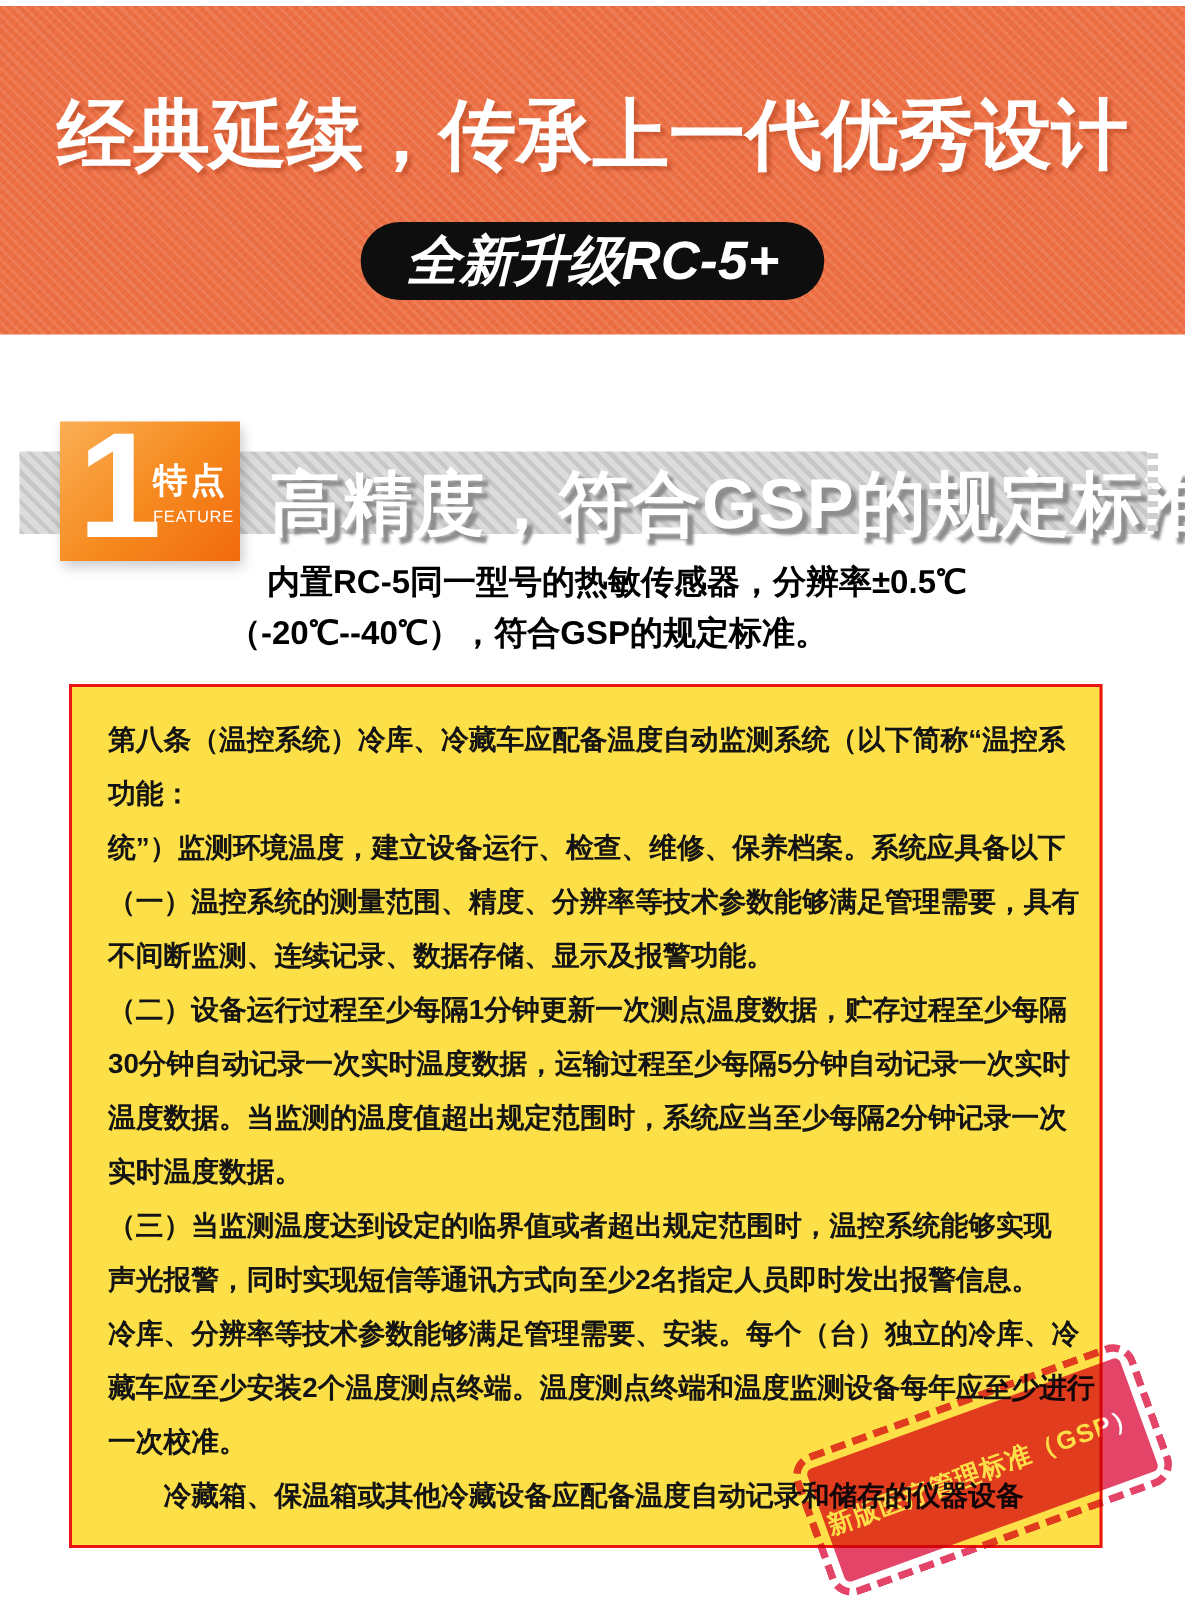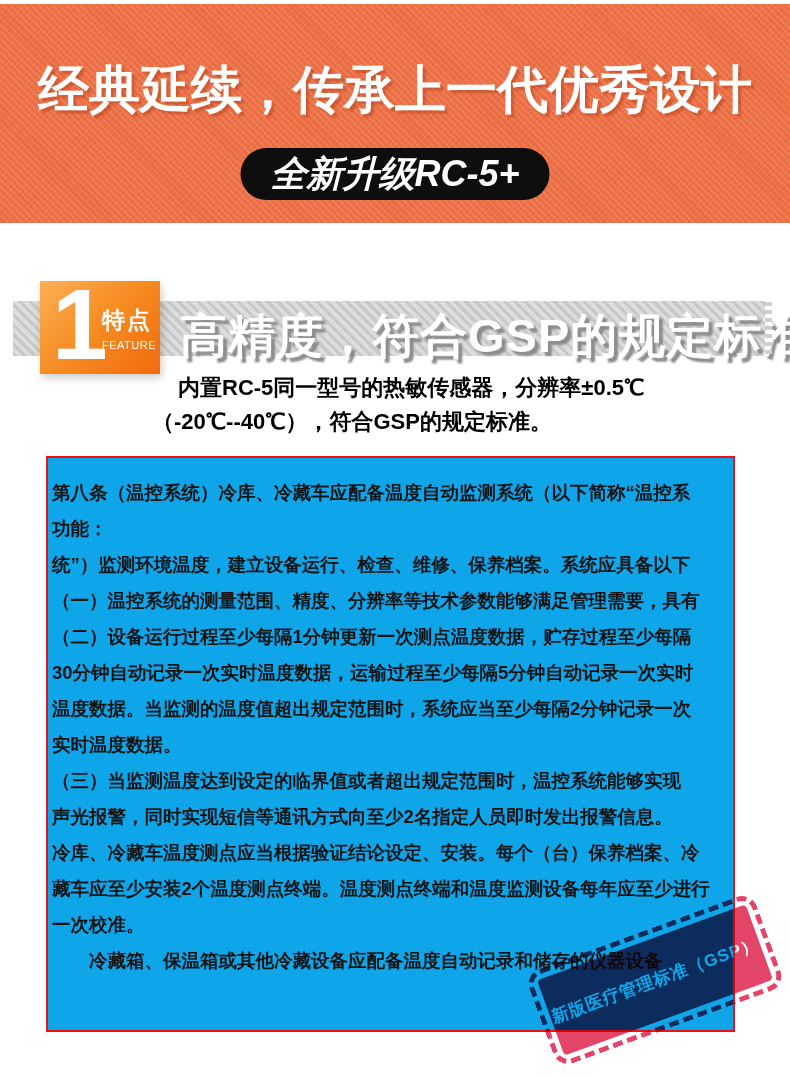--- a/index.html
+++ b/index.html
@@ -54,21 +54,21 @@
   .label-en{display:block;font-size:11px;margin-top:3px;letter-spacing:.5px;font-weight:400;}
   .feature-desc{
     position:absolute;left:152px;top:367px;
     font-size:22px;font-weight:900;color:#000000;line-height:34px;white-space:nowrap;
   }
   .desc-line1{margin-left:26px;}
   
   .regbox{
     position:absolute;left:46px;top:452px;width:689px;height:576px;
     box-sizing:border-box;border:2px solid #ec1313;
-    padding:17px 4px 0;overflow:hidden;background:#0ea5e9;
+    padding:17px 24px 0;overflow:hidden;background:#fde047;
   }
   .regline{
     font-size:18.5px;font-weight:700;color:#141414;line-height:36px;white-space:nowrap;
   }
   
   .stamp{
     position:absolute;left:534px;top:926px;width:242px;height:100px;
     transform:rotate(-20deg);transform-origin:center;
     mix-blend-mode:multiply;opacity:.95;
   }
@@ -104,27 +104,28 @@
       <div class="desc-line1">内置RC-5同一型号的热敏传感器，分辨率±0.5℃</div>
       <div class="desc-line2">（-20℃--40℃），符合GSP的规定标准。</div>
     </div>
   </section>
 
   <section class="regbox">
     <div class="regline">第八条（温控系统）冷库、冷藏车应配备温度自动监测系统（以下简称“温控系</div>
     <div class="regline">功能：</div>
     <div class="regline">统”）监测环境温度，建立设备运行、检查、维修、保养档案。系统应具备以下</div>
     <div class="regline">（一）温控系统的测量范围、精度、分辨率等技术参数能够满足管理需要，具有</div>
+    <div class="regline">不间断监测、连续记录、数据存储、显示及报警功能。</div>
     <div class="regline">（二）设备运行过程至少每隔1分钟更新一次测点温度数据，贮存过程至少每隔</div>
     <div class="regline">30分钟自动记录一次实时温度数据，运输过程至少每隔5分钟自动记录一次实时</div>
     <div class="regline">温度数据。当监测的温度值超出规定范围时，系统应当至少每隔2分钟记录一次</div>
     <div class="regline">实时温度数据。</div>
     <div class="regline">（三）当监测温度达到设定的临界值或者超出规定范围时，温控系统能够实现</div>
     <div class="regline">声光报警，同时实现短信等通讯方式向至少2名指定人员即时发出报警信息。</div>
-    <div class="regline">冷库、冷藏车温度测点应当根据验证结论设定、安装。每个（台）保养档案、冷</div>
+    <div class="regline">冷库、分辨率等技术参数能够满足管理需要、安装。每个（台）独立的冷库、冷</div>
     <div class="regline">藏车应至少安装2个温度测点终端。温度测点终端和温度监测设备每年应至少进行</div>
     <div class="regline">一次校准。</div>
     <div class="regline">　　冷藏箱、保温箱或其他冷藏设备应配备温度自动记录和储存的仪器设备</div>
   </section>
 
   <div class="stamp">
     <div class="stamp-frame"></div>
     <div class="stamp-inner">新版医疗管理标准（GSP）</div>
   </div>
 

